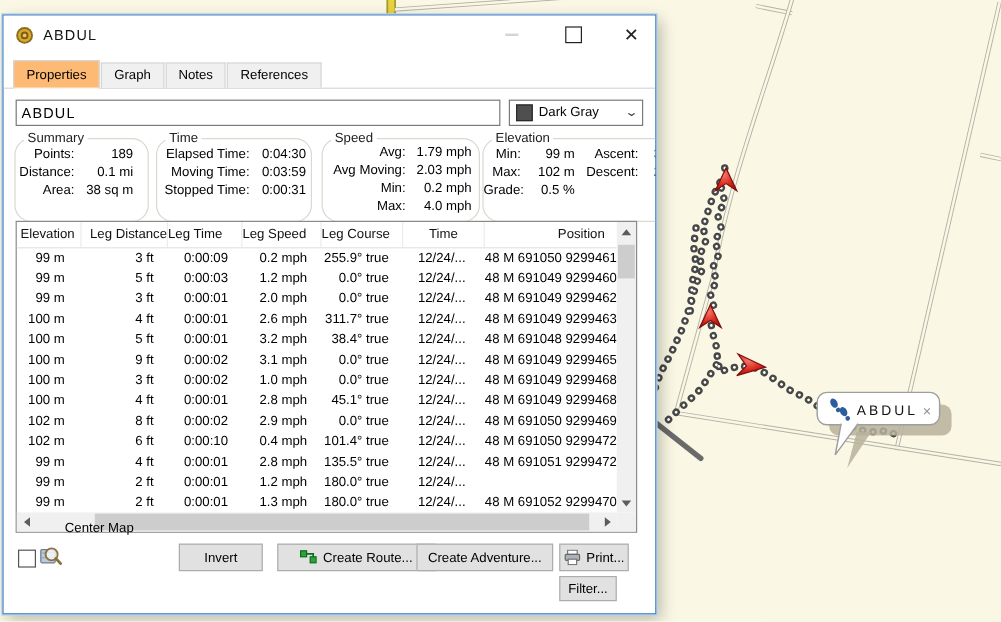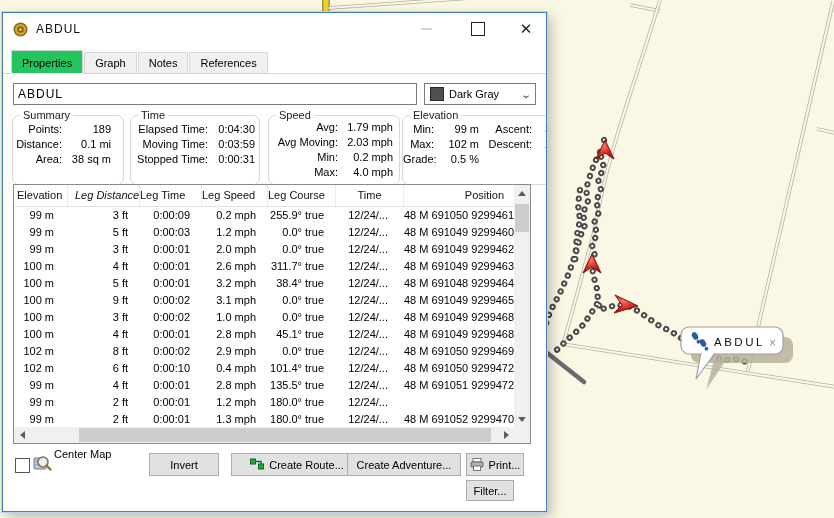--- a/index.html
+++ b/index.html
@@ -28,50 +28,50 @@
   .title-text{margin-left:8px;font-size:12px;letter-spacing:1px;color:#111;}
   .winbtn{position:absolute;top:6px;width:20px;height:20px;display:flex;align-items:center;justify-content:center;cursor:default;}
   .btn-min{right:110px;}
   .btn-min .dash{width:11px;height:2px;background:#d4d4d4;}
   .btn-max{right:58px;}
   .btn-max .box{width:12px;height:12px;border:1.5px solid #222;}
   .btn-close{right:10px;font-size:15px;color:#222;}
   
   .tabstrip{display:flex;align-items:flex-end;height:28px;padding-left:8px;border-bottom:1px solid #d6d6d6;background:#fff;}
   .tab{border:1px solid #d6d6d6;border-bottom:none;background:#f0f0f0;padding:4px 10px 4px;margin-right:1px;font-size:11px;position:relative;}
-  .tab.active{background:#22c55e;padding-top:6px;margin-bottom:-1px;border-bottom:1px solid #fff;z-index:3;}
+  .tab.active{background:#fdba74;padding-top:6px;margin-bottom:-1px;border-bottom:1px solid #fff;z-index:3;}
   
   .name-row{display:flex;gap:7px;margin:9px 10px 0 10px;}
   .name-input{flex:1;height:20px;border:1px solid #7a7a7a;font-family:"Liberation Sans",sans-serif;font-size:12px;padding:0 4px;letter-spacing:1px;}
   .color-dd{width:112px;height:22px;box-sizing:border-box;border:1px solid #7a7a7a;display:flex;align-items:center;padding:0 5px;gap:5px;background:#fff;}
   .swatch{width:12px;height:12px;background:#4f4f4f;border:1px solid #2a2a2a;flex:none;}
   .dd-label{flex:1;font-size:11px;}
   .dd-chev{flex:none;color:#444;font-size:10px;transform:scaleX(1.4);}
   
   .groups{position:relative;height:82px;margin-top:2px;}
-  .grp{position:absolute;top:8px;height:68px;border:1px solid #d9d9cf;border-radius:7px;}
+  .grp{position:absolute;top:8px;height:68px;border:1px solid #d9d9cf;border-radius:14px;}
   .grp-title{position:absolute;top:-7px;left:7px;background:#fff;padding:0 3px;font-size:11px;color:#222;}
   .g-summary{left:9px;width:110px;}
   .g-time{left:127px;width:128px;}
   .g-speed{left:265px;width:130px;}
   .g-elev{left:399px;width:170px;}
   .grp-rows{padding-top:6px;}
   .grow{display:grid;line-height:15px;font-size:11px;}
   .g-summary .grow{grid-template-columns:52px 46px;}
   .g-time .grow{grid-template-columns:80px 44px;}
   .g-speed .grow{grid-template-columns:72px 52px;}
   .g-elev .grow{grid-template-columns:34px 42px;52px 16px;grid-template-columns:34px 42px 56px 16px;}
   .gl,.gv{text-align:right;white-space:nowrap;}
   .gl{padding-right:3px;}
   
   .listview{position:absolute;left:10px;top:171px;width:518px;height:260px;box-sizing:border-box;border:1px solid #8a8a8a;background:#fff;}
   .lv-header{display:grid;grid-template-columns:54px 72px 62px 66px 68px 68px 1fr;height:21px;line-height:21px;border-bottom:1px solid #e3e3e3;margin-right:16px;}
   .hcell{font-size:11px;color:#111;text-align:right;padding-right:22px;border-right:1px solid #ececec;white-space:nowrap;overflow:hidden;}
   .hcell.c0{text-align:left;padding-left:3px;padding-right:0;}
-  .hcell.c1{text-align:left;padding-left:7px;padding-right:0;font-style:italic;}
+  .hcell.c1{text-align:left;padding-left:7px;padding-right:0;}
   .hcell.c5{text-align:center;padding-right:0;}
   .hcell.c6{padding-right:10px;border-right:none;}
   .lv-body{margin-right:16px;}
   .trow{display:grid;grid-template-columns:54px 72px 62px 66px 68px 68px 1fr;height:17px;line-height:17px;}
   .tcell{font-size:11px;color:#000;text-align:right;padding-right:12px;white-space:nowrap;overflow:hidden;}
   .tcell.c0{padding-right:14px;}
   .tcell.c5{padding-right:16px;}
   .tcell.c6{padding-right:9px;}
   
   .vscroll{position:absolute;top:0;right:0;bottom:16px;width:16px;background:#f0f0f0;}
@@ -83,21 +83,21 @@
   .arr-dn{border-width:5px 4px 0 4px;border-color:#5c5c5c transparent transparent transparent;}
   .arr-lf{border-width:4px 5px 4px 0;border-color:transparent #5c5c5c transparent transparent;}
   .arr-rt{border-width:4px 0 4px 5px;border-color:transparent transparent transparent #5c5c5c;}
   .v-thumb{position:absolute;left:1px;right:1px;top:19px;height:28px;background:#cdcdcd;}
   .h-thumb{position:absolute;top:1px;bottom:1px;left:65px;width:412px;background:#cdcdcd;}
   
   .footer-btn{position:absolute;box-sizing:border-box;height:23px;background:#e1e1e1;border:1px solid #adadad;
     display:flex;align-items:center;justify-content:center;gap:5px;font-size:11px;color:#000;}
   .chk{position:absolute;left:12px;top:445px;width:13px;height:13px;border:1px solid #555;background:#fff;}
   .cm-icon{position:absolute;left:30px;top:441px;}
-  .cm-label{position:absolute;left:51px;top:435px;font-size:11px;}
+  .cm-label{position:absolute;left:51px;top:421px;font-size:11px;}
   .b-invert{left:146px;top:440px;width:70px;}
   .b-route{left:228px;top:440px;width:132px;}
   .b-adv{left:344px;top:440px;width:114px;}
   .b-print{left:463px;top:440px;width:58px;}
   .b-filter{left:463px;top:467px;width:48px;height:21px;}
 </style>
 </head>
 <body>
 
 <svg id="map-svg" viewBox="0 0 834 518" xmlns="http://www.w3.org/2000/svg">

